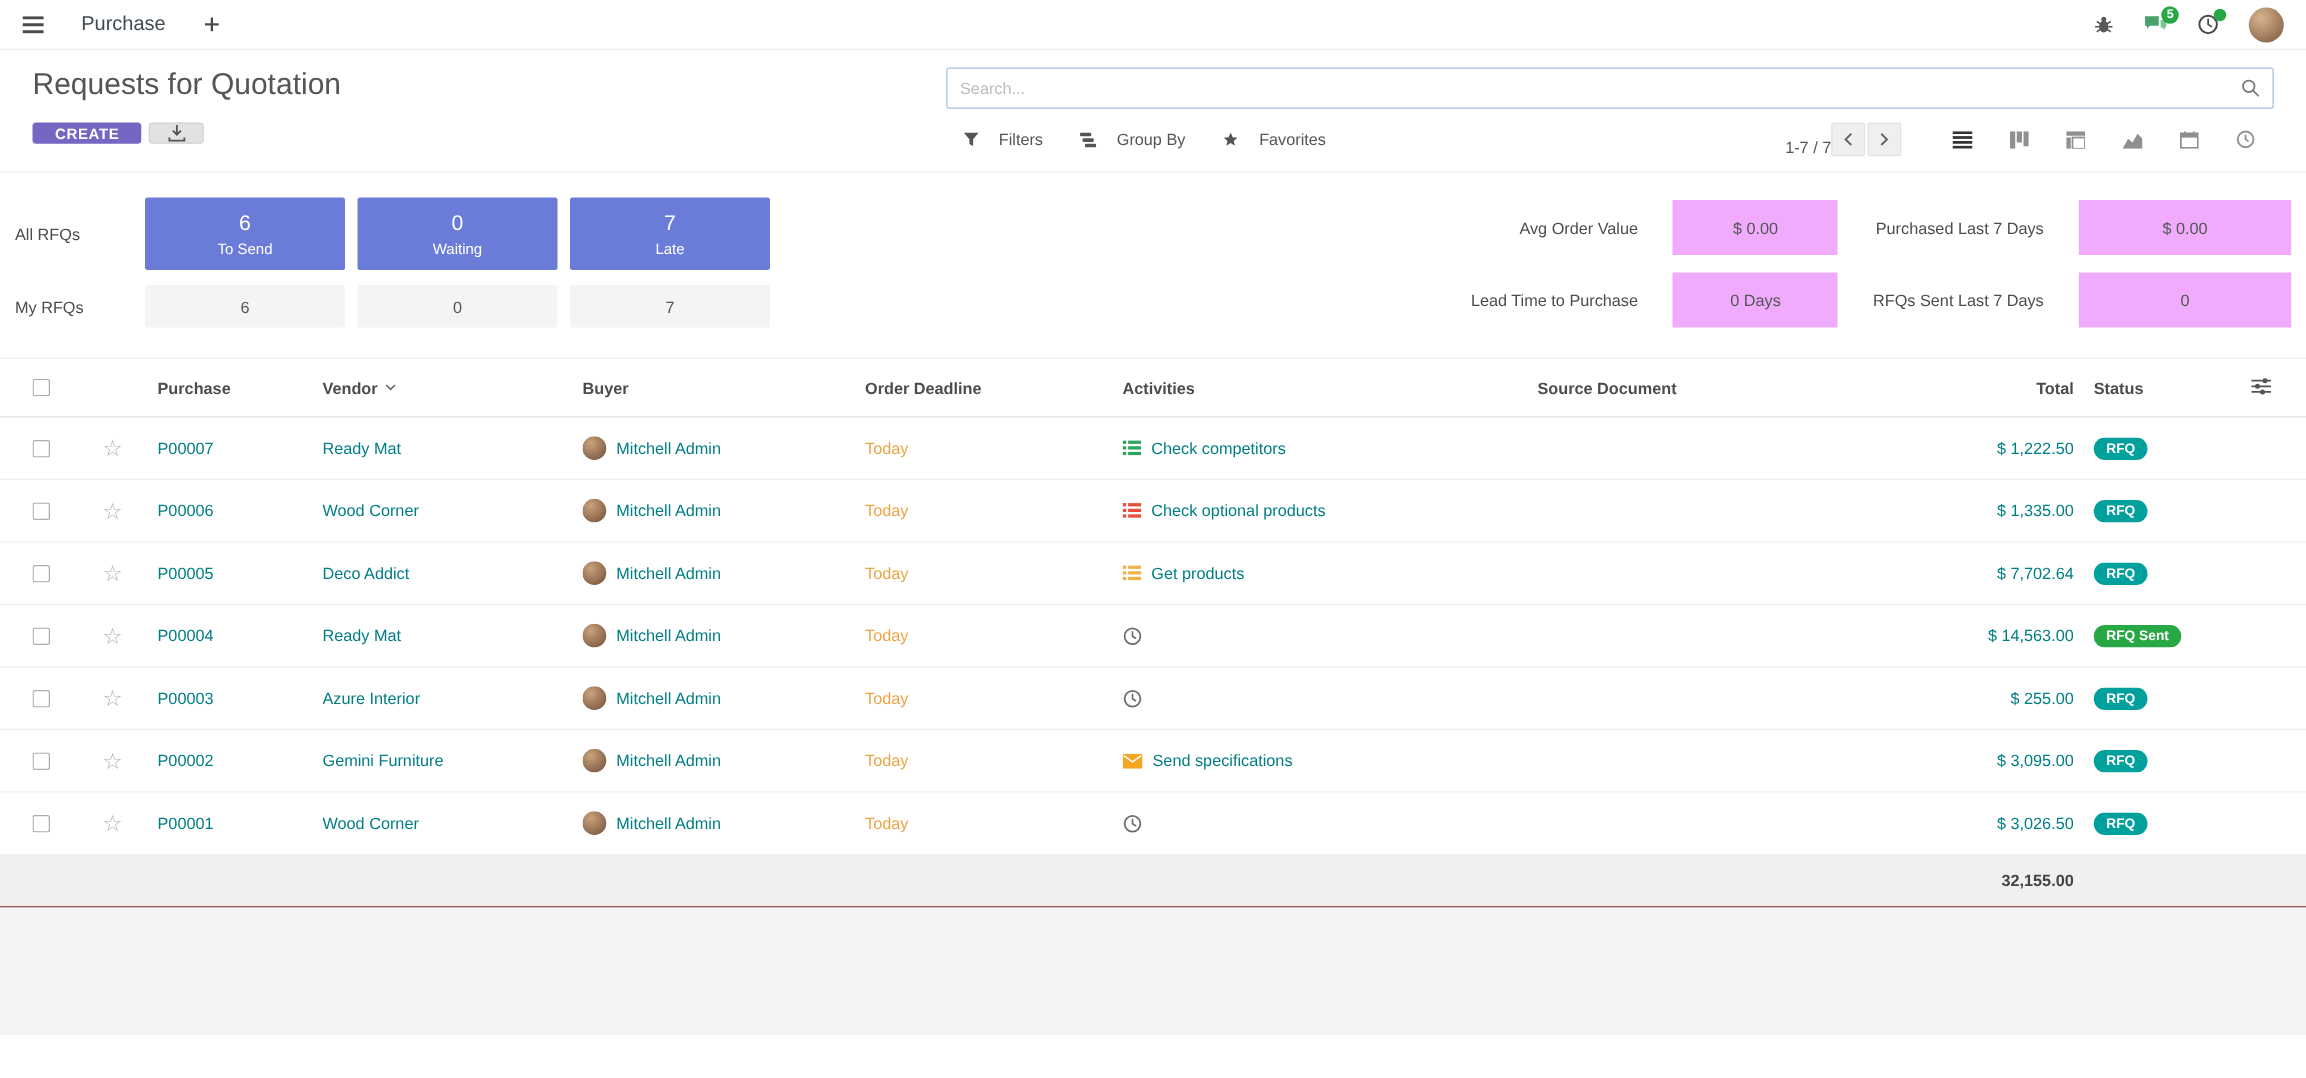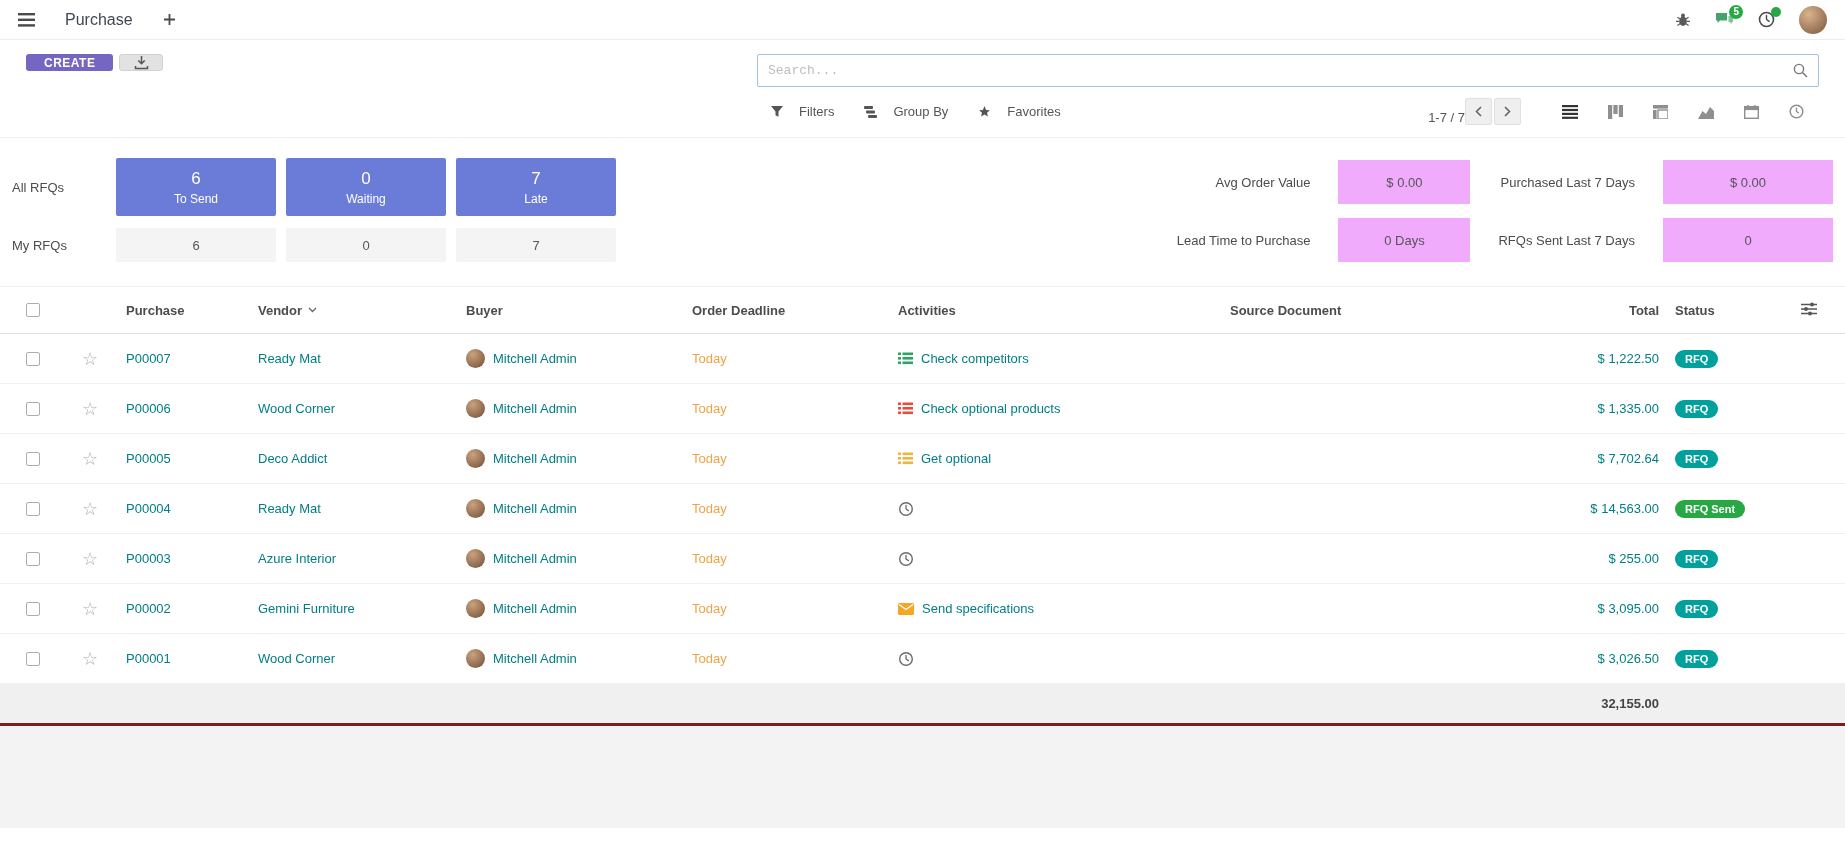--- a/index.html
+++ b/index.html
@@ -22,21 +22,21 @@
   .avatar-lg{width:28px;height:28px;border-radius:50%;background:radial-gradient(circle at 35% 30%,#d8b48e,#7a553c);cursor:pointer}
 
   
   .control-panel{display:flex;justify-content:space-between;padding:14px 26px 12px;flex:none}
   .page-title{font-size:24px;font-weight:400;color:#555;margin:0 0 16px}
   .cp-buttons{display:flex;gap:6px}
   .btn-primary{background:var(--accent);color:#fff;border:none;font-size:12px;font-weight:700;letter-spacing:.5px;padding:0 18px;border-radius:3px;cursor:pointer;font-family:inherit}
   .btn-export{background:#e2e2e2;border:1px solid #d2d2d2;border-radius:3px;width:44px;display:flex;align-items:center;justify-content:center;cursor:pointer}
   .cp-right{width:1062px;display:flex;flex-direction:column;gap:11px}
   .search-box{height:33px;border:1px solid #a3c1e4;border-radius:2px;display:flex;align-items:center;background:#fff}
-  .search-input{border:none;outline:none;flex:1;font-size:13px;padding:0 10px;color:#701a75;font-family:Liberation Mono, monospace;background:transparent}
+  .search-input{border:none;outline:none;flex:1;font-size:13px;padding:0 10px;color:#701a75;font-family:Liberation Sans, sans-serif;background:transparent}
   .search-input::placeholder{color:#bdbdbd}
   .search-icon{padding-right:10px;display:inline-flex;cursor:pointer}
   .cp-controls{display:flex;align-items:center;font-size:13px;color:#555}
   .filter-group{display:flex;gap:30px;padding-left:14px}
   .ctrl-item{display:flex;align-items:center;gap:16px;cursor:pointer}
   .ctrl-right{margin-left:auto;display:flex;align-items:center;gap:26px}
   .pager{display:flex;align-items:flex-end;}
   .pager-btns{display:flex;gap:2px}
   .pager-btn{width:27px;height:27px;background:#efefef;border:1px solid #e1e1e1;display:flex;align-items:center;justify-content:center;cursor:pointer;border-radius:2px}
   .switcher{display:flex}
@@ -76,21 +76,21 @@
   .avatar-sm{width:19px;height:19px;border-radius:50%;background:radial-gradient(circle at 35% 30%,#caa27c,#6e4c37);margin-right:8px;flex:none}
   .deadline{color:var(--deadline-orange)}
   .act-icon{margin-right:8px;display:inline-flex}
   .badge{color:#fff;font-size:11px;font-weight:700;padding:3px 10px;border-radius:11px}
   .badge.rfq{background:var(--status-rfq)}
   .badge.rfq-sent{background:var(--status-rfq-sent)}
   .total{color:var(--link-teal)}
   .cb{width:14px;height:14px;border:1px solid #adadad;border-radius:2px;background:#fff;display:inline-block;cursor:pointer}
   .star{color:#b0b0b0;font-size:18px;cursor:pointer;line-height:1}
   .caret{margin-left:6px;display:inline-flex}
-  .tfoot{height:42px;background:#f0f0f0;border-bottom:3px solid #7f1d1d;font-size:13px}
+  .tfoot{height:42px;background:#f0f0f0;border-bottom:1px solid #7f1d1d;font-size:13px}
   .sum{font-weight:700;color:#444}
   .below{flex:1;background:#f3f3f3}
   .bottom-strip{height:34px;background:#fff;flex:none}
 </style>
 </head>
 <body>
 
 <div class="screen">
 
   <div class="navbar">
@@ -130,20 +130,21 @@
             <path d="M8.5 4.5v4l2.6 1.8" stroke="#4a4a4a" stroke-width="1.4" fill="none" stroke-linecap="round"></path>
           </svg>
         <span class="nav-dot"></span>
       </span>
       <span class="avatar-lg"></span>
     </div>
   </div>
 
   <div class="control-panel">
     <div class="cp-left">
+      <h1 class="page-title">Requests for Quotation</h1>
       <div class="cp-buttons">
         <button class="btn-primary">CREATE</button>
         <span class="btn-export">
           <svg width="15" height="15" viewBox="0 0 15 15">
               <path d="M7.5 1v7.2M4.3 5.5l3.2 3.2 3.2-3.2" stroke="#555" stroke-width="1.5" fill="none"></path>
               <path d="M1.5 11v2.5h12V11" stroke="#555" stroke-width="1.5" fill="none"></path>
             </svg>
         </span>
       </div>
     </div>
@@ -419,21 +420,21 @@
       <span class="act-icon">
               <svg width="15" height="13" viewBox="0 0 15 13">
                 <rect x="0" y="0.5" width="3" height="2.6" fill="#efb346"></rect>
                 <rect x="4.5" y="0.5" width="10.5" height="2.6" fill="#efb346"></rect>
                 <rect x="0" y="5" width="3" height="2.6" fill="#efb346"></rect>
                 <rect x="4.5" y="5" width="10.5" height="2.6" fill="#efb346"></rect>
                 <rect x="0" y="9.5" width="3" height="2.6" fill="#efb346"></rect>
                 <rect x="4.5" y="9.5" width="10.5" height="2.6" fill="#efb346"></rect>
               </svg>
             </span>
-      <a class="link">Get optional</a>
+      <a class="link">Get products</a>
     </div>
     <div class="cell col-source"></div>
     <div class="cell col-total">
             <span class="total">$ 7,702.64</span>
           </div>
     <div class="cell col-status">
             <span class="badge rfq">RFQ</span>
           </div>
     <div class="cell col-gear"></div>
   </div>

